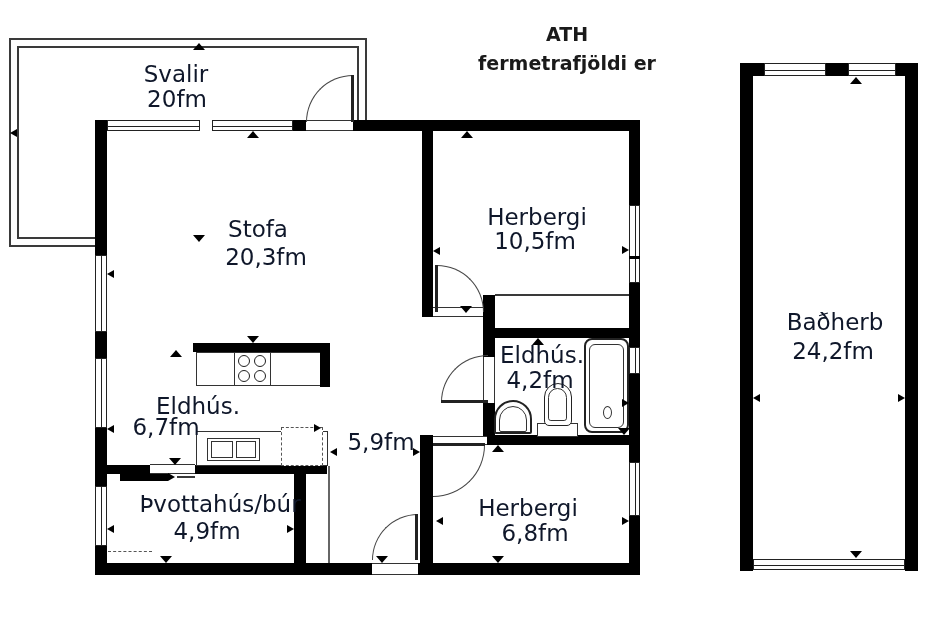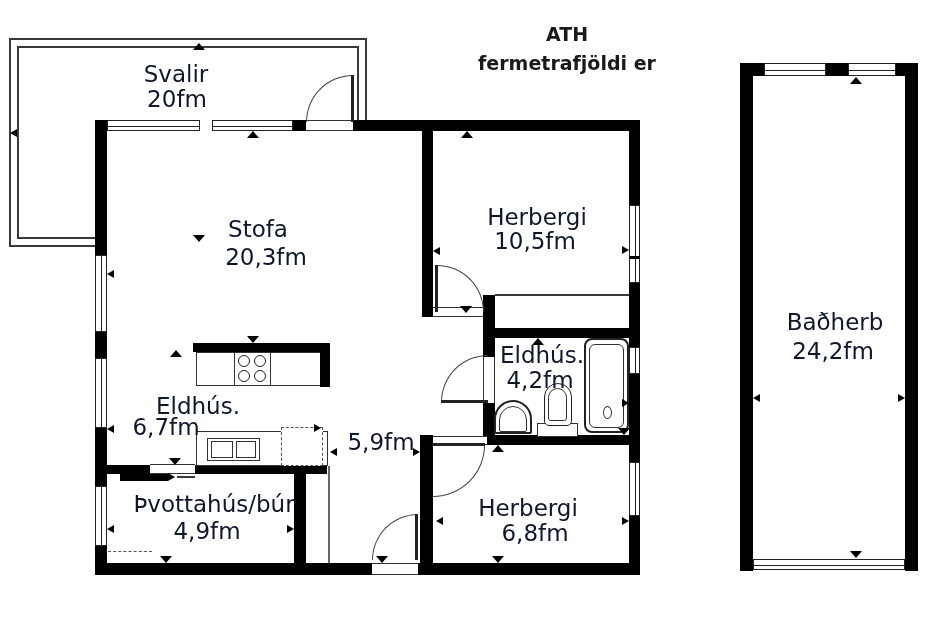--- a/index.html
+++ b/index.html
@@ -204,20 +204,20 @@
   <div class="lbl" style="left:177px;top:88px;">20fm</div>
   <div class="lbl" style="left:258px;top:218px;">Stofa</div>
   <div class="lbl" style="left:266px;top:246px;text-align:center;">20,3fm</div>
   <div class="lbl" style="left:537px;top:206px;">Herbergi</div>
   <div class="lbl" style="left:535px;top:230px;">10,5fm</div>
   <div class="lbl" style="left:542px;top:344px;">Eldhús.</div>
   <div class="lbl" style="left:540px;top:369px;">4,2fm</div>
   <div class="lbl" style="left:198px;top:395px;">Eldhús.</div>
   <div class="lbl" style="left:166px;top:416px;">6,7fm</div>
   <div class="lbl" style="left:381px;top:431px;">5,9fm</div>
-  <div class="lbl" style="left:214px;top:493px;">Þvottahús/búr</div>
+  <div class="lbl" style="left:220px;top:493px;">Þvottahús/búr</div>
   <div class="lbl" style="left:207px;top:520px;">4,9fm</div>
   <div class="lbl" style="left:528px;top:497px;">Herbergi</div>
   <div class="lbl" style="left:535px;top:522px;">6,8fm</div>
   <div class="lbl" style="left:835px;top:311px;">Baðherb</div>
   <div class="lbl" style="left:833px;top:340px;">24,2fm</div>
 
 </div>
 
 </body></html>

